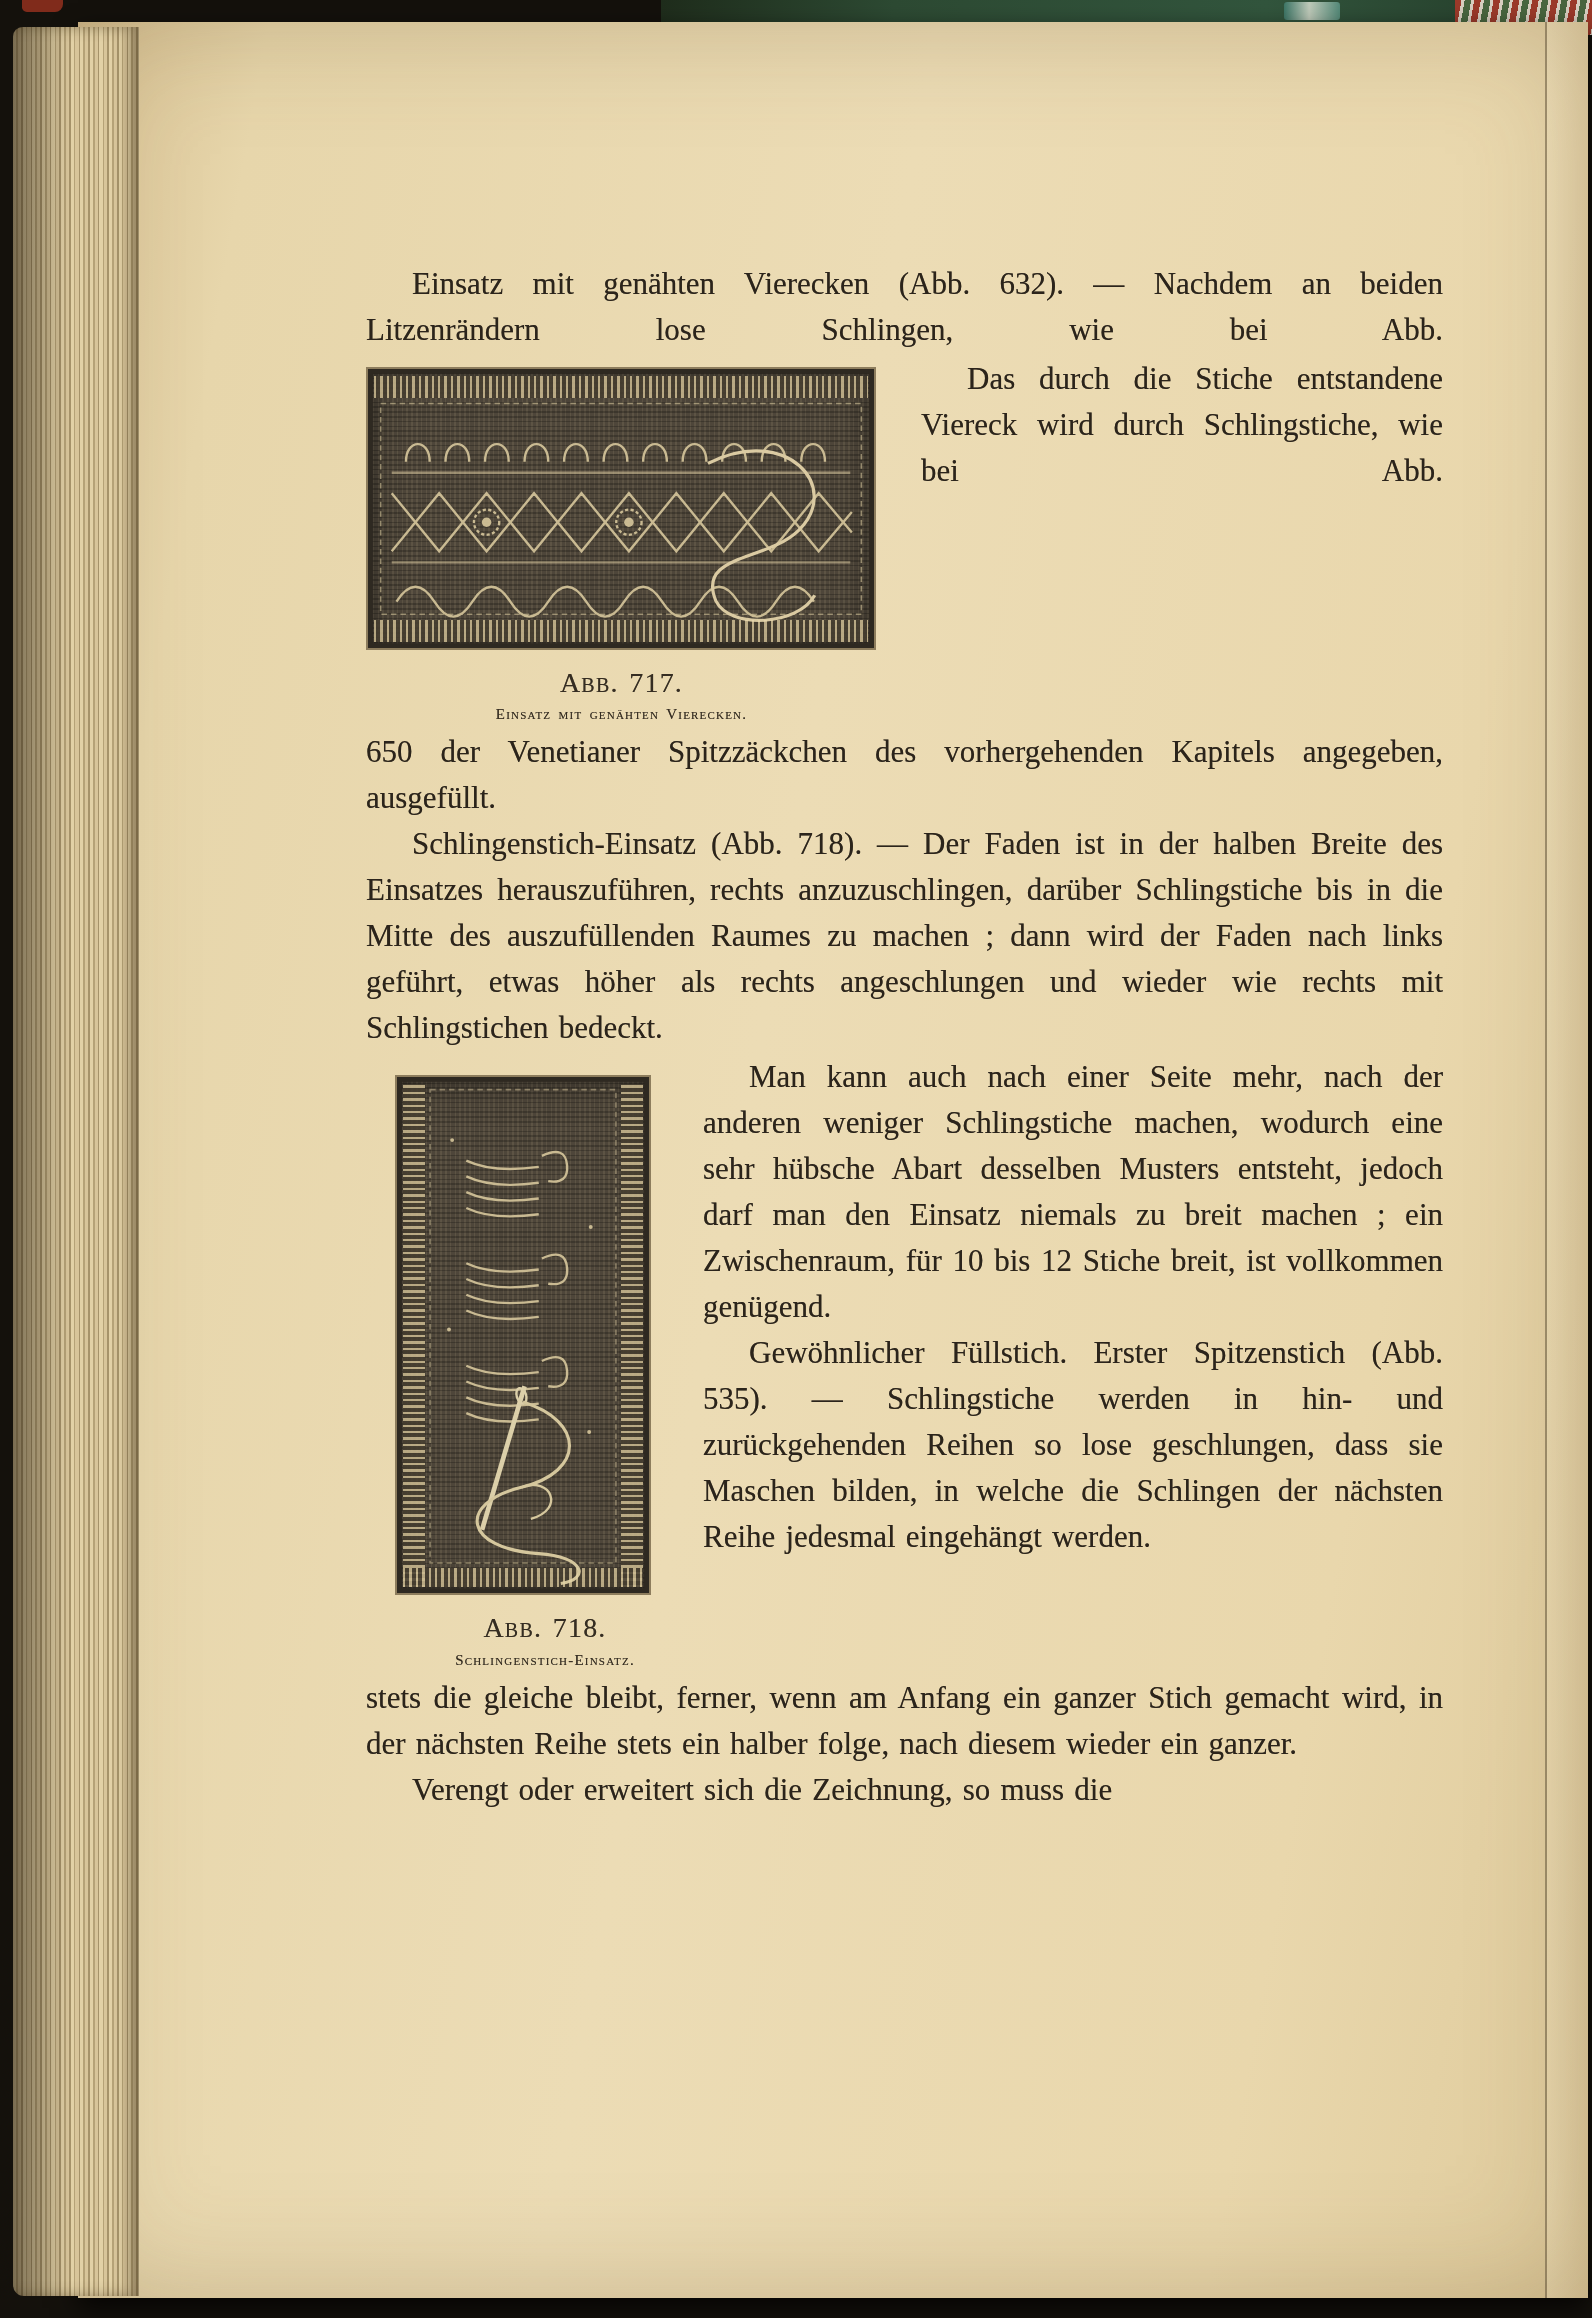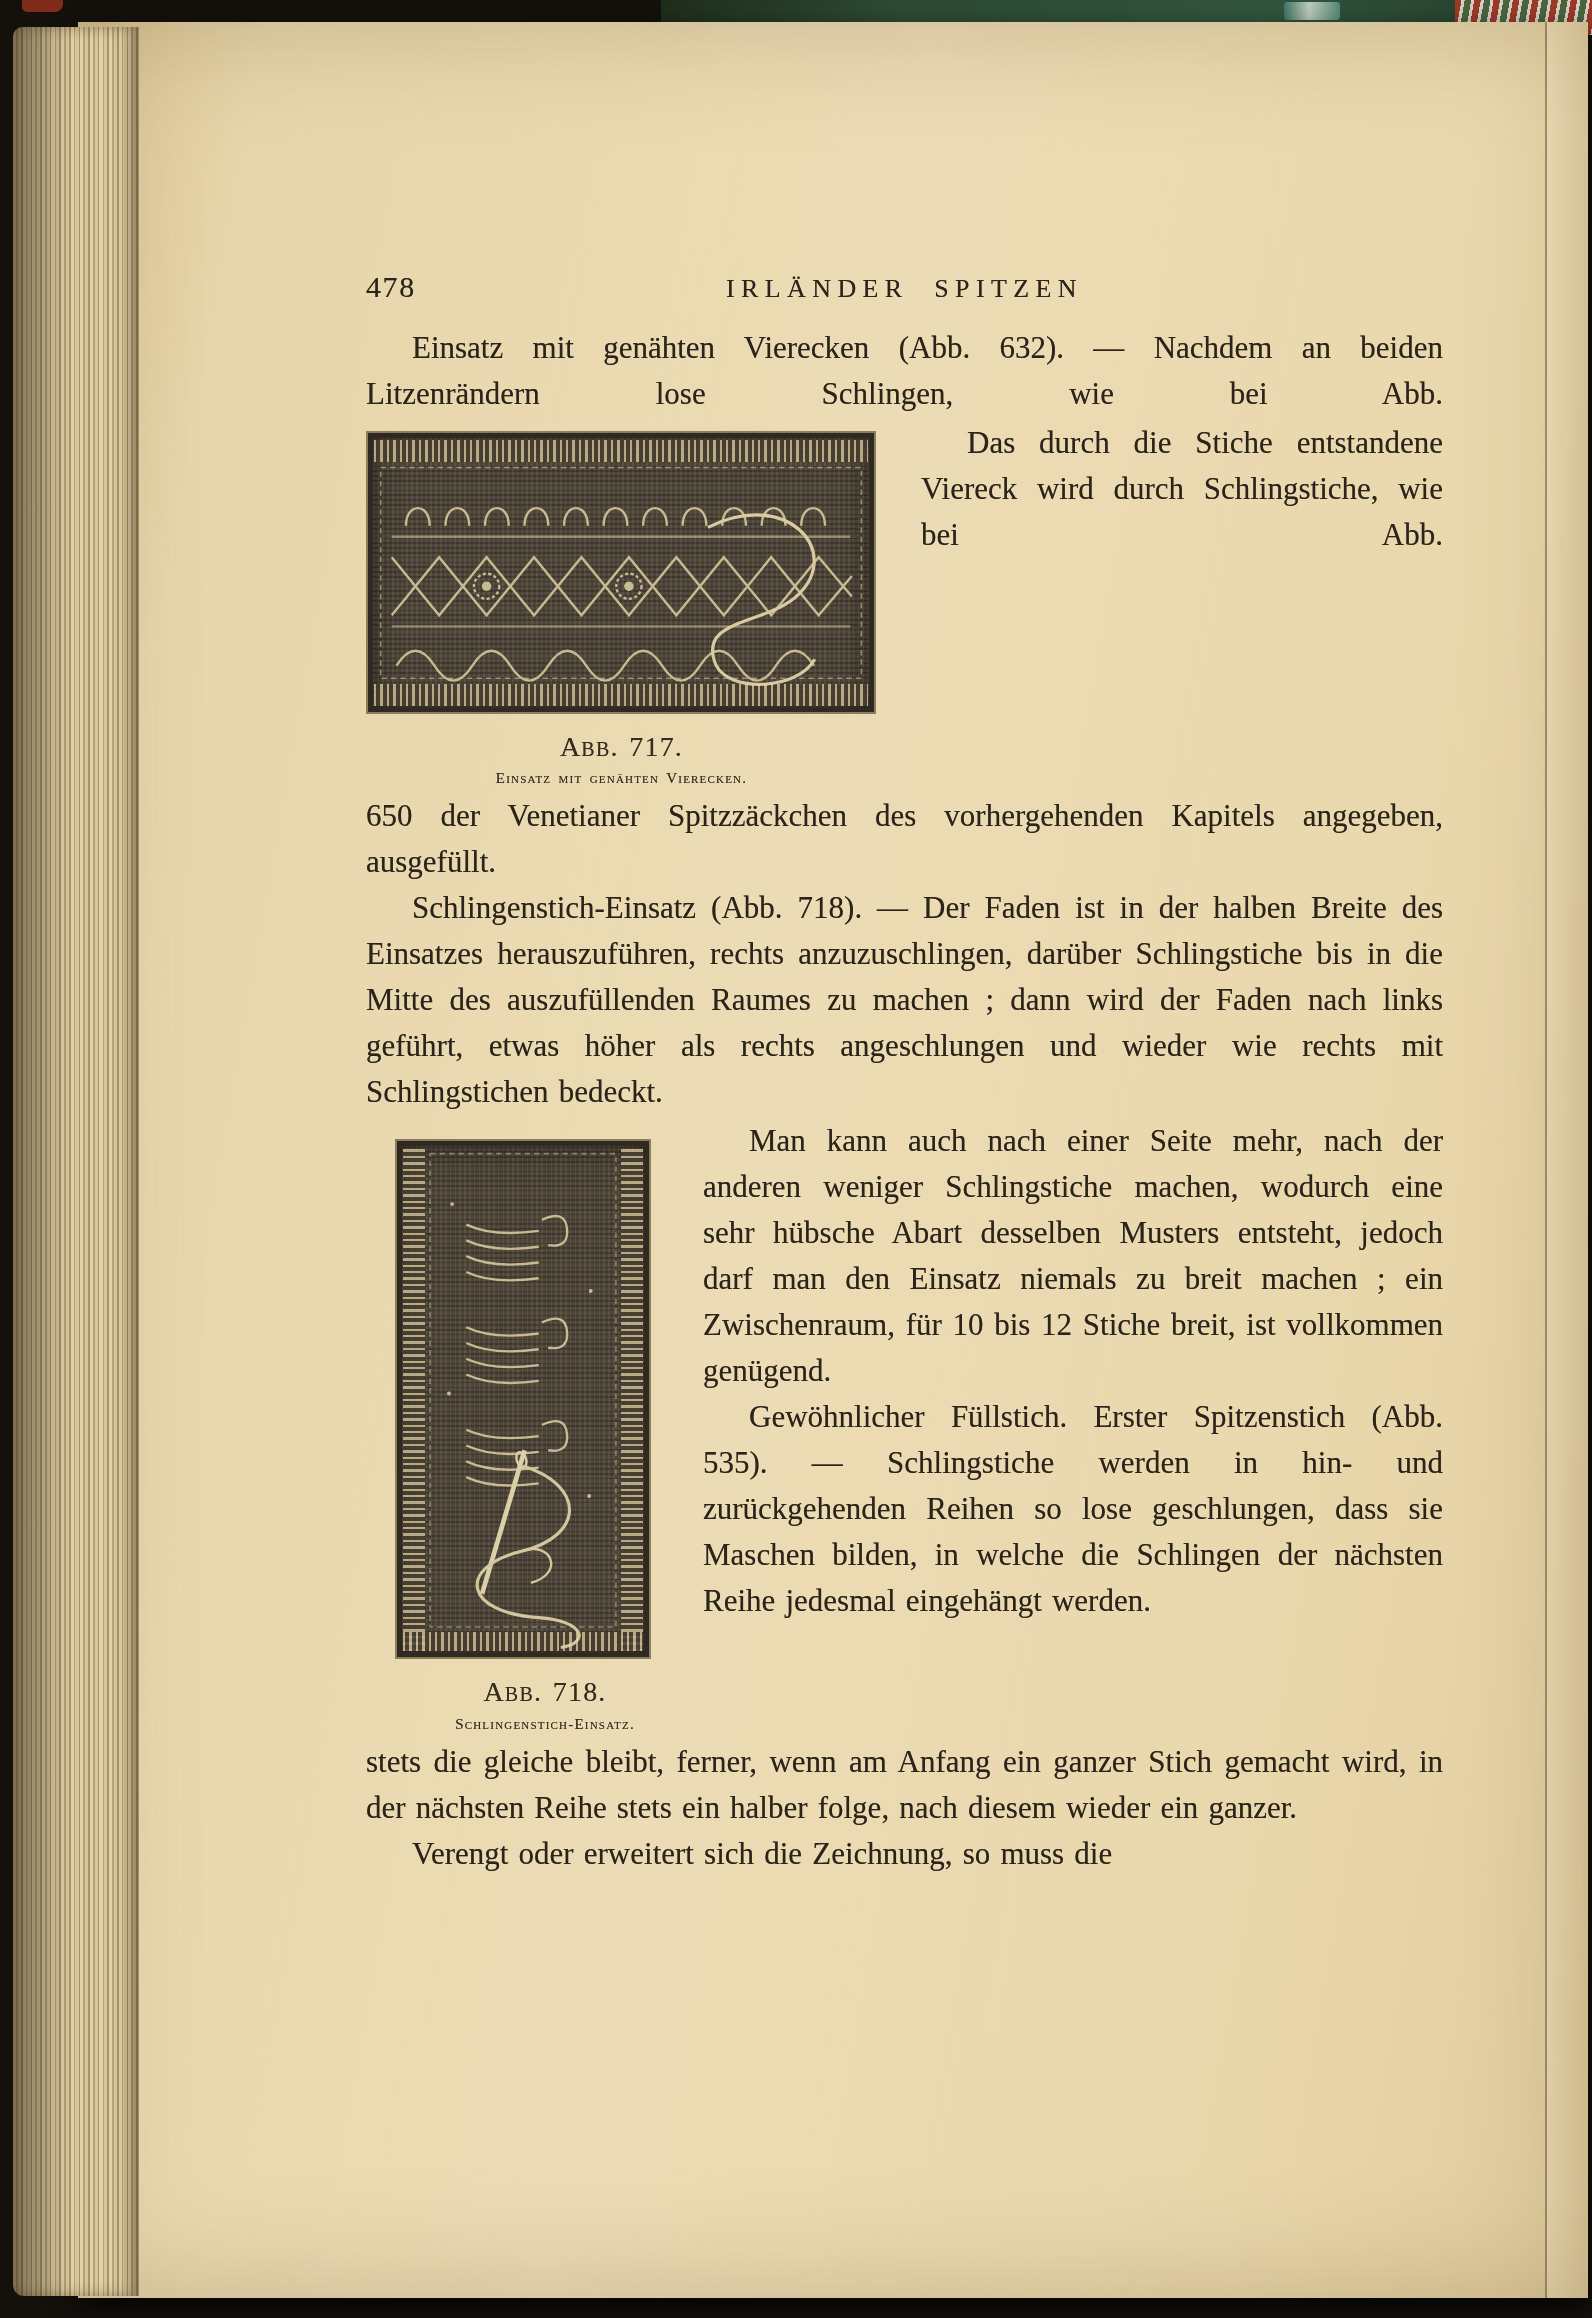--- a/index.html
+++ b/index.html
@@ -86,24 +86,20 @@
   <div class="band-fleck"></div>
   <div class="cloth-corner"></div>
   <div class="red-mark"></div>
 
   <div class="page">
     <div class="edge-strip"></div>
     <div class="edge-line"></div>
 
     <div class="content">
 
-      <div class="header-row">
-        <span class="page-number">478</span>
-        <div class="running-header">IRLÄNDER SPITZEN</div>
-      </div>
 
       <p class="para ind jall"><b class="lead">Einsatz mit genähten Vierecken</b><span> (Abb. 632). — Nachdem an beiden Litzenrändern lose Schlingen, wie bei Abb.</span></p>
 
       <div class="media-row row1">
         <div class="figcol">
           <div class="fig-img fig717-img">
             <div class="fringe fr-top"></div>
             <div class="fringe fr-bottom"></div>
             <svg viewBox="0 0 640 355" preserveAspectRatio="none">
               <g fill="none" stroke="#d7c79c" stroke-width="3" opacity="0.9">

